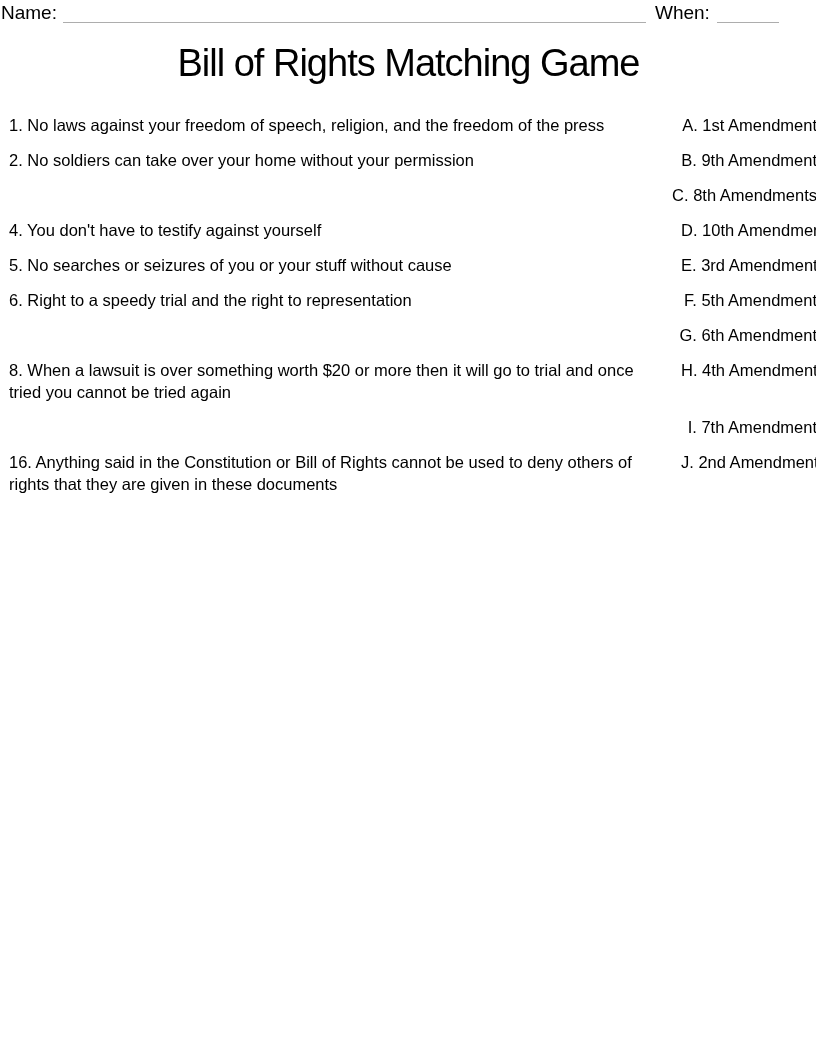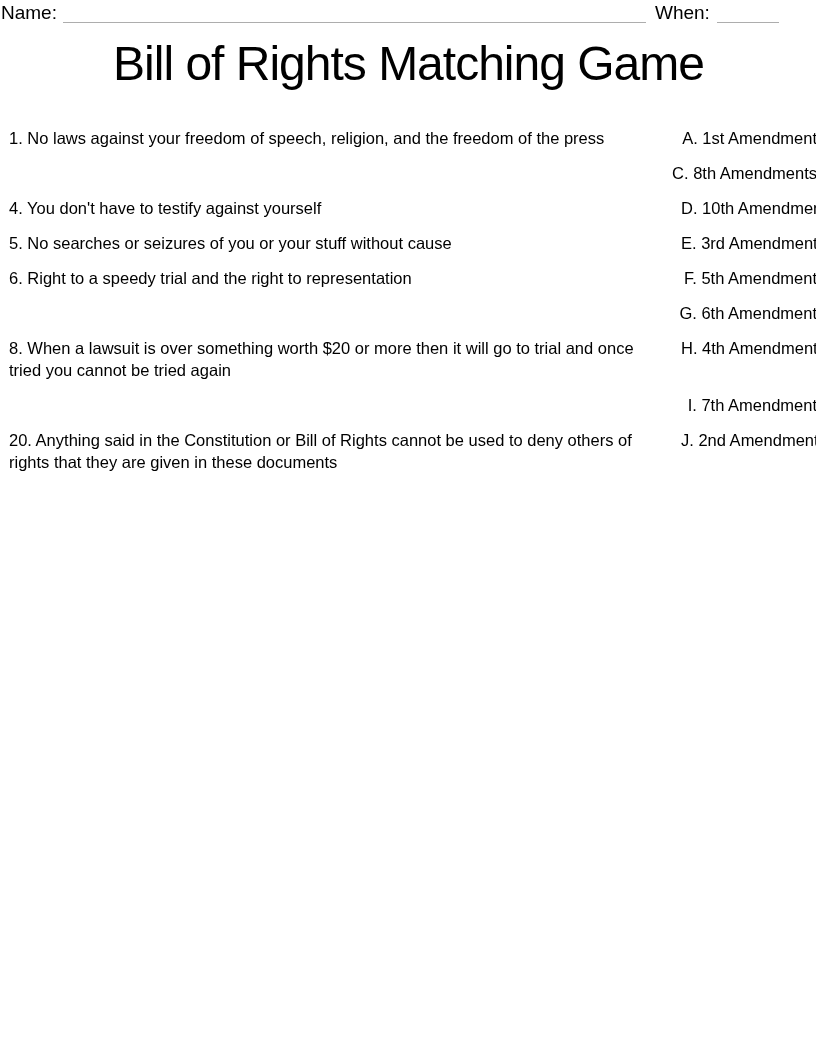--- a/index.html
+++ b/index.html
@@ -27,23 +27,23 @@
     display: inline-block;
     height: 15px;
     border-bottom: 1.5px solid #adadad;
   }
   .name-line { width: 583px; margin-left: 6px; }
   .date-label { margin-left: 9px; }
   .date-line { width: 62px; margin-left: 7px; }
   
   .title {
     margin-top: 9px;
-    margin-bottom: 32px;
+    margin-bottom: 19px;
     text-align: center;
-    font-size: 48px;
+    font-size: 38px;
     line-height: 63px;
     font-weight: 500;
     letter-spacing: -1px;
     color: #000000;
   }
   
   .matching { width: 816px; }
   .row {
     display: flex;
     align-items: flex-start;
@@ -77,20 +77,24 @@
 
   <h1 class="title">Bill of Rights Matching Game</h1>
 
   <div class="matching">
 
     <div class="row">
       <div class="clue">1. No laws against your freedom of speech, religion, and the freedom of the press</div>
       <div class="answer">A. 1st Amendment</div>
     </div>
 
+    <div class="row">
+      <div class="clue">2. No soldiers can take over your home without your permission</div>
+      <div class="answer">B. 9th Amendment</div>
+    </div>
 
     <div class="row">
       <div class="answer">C. 8th Amendments</div>
     </div>
 
     <div class="row">
       <div class="clue">4. You don't have to testify against yourself</div>
       <div class="answer">D. 10th Amendment</div>
     </div>
 
@@ -111,19 +115,19 @@
     <div class="row">
       <div class="clue">8. When a lawsuit is over something worth $20 or more then it will go to trial and once tried you cannot be tried again</div>
       <div class="answer">H. 4th Amendments</div>
     </div>
 
     <div class="row">
       <div class="answer">I. 7th Amendment</div>
     </div>
 
     <div class="row">
-      <div class="clue">20. Anything said in the Constitution or Bill of Rights cannot be used to deny others of rights that they are given in these documents</div>
+      <div class="clue">16. Anything said in the Constitution or Bill of Rights cannot be used to deny others of rights that they are given in these documents</div>
       <div class="answer">J. 2nd Amendment</div>
     </div>
 
   </div>
 
 </div>
 
 </body></html>

